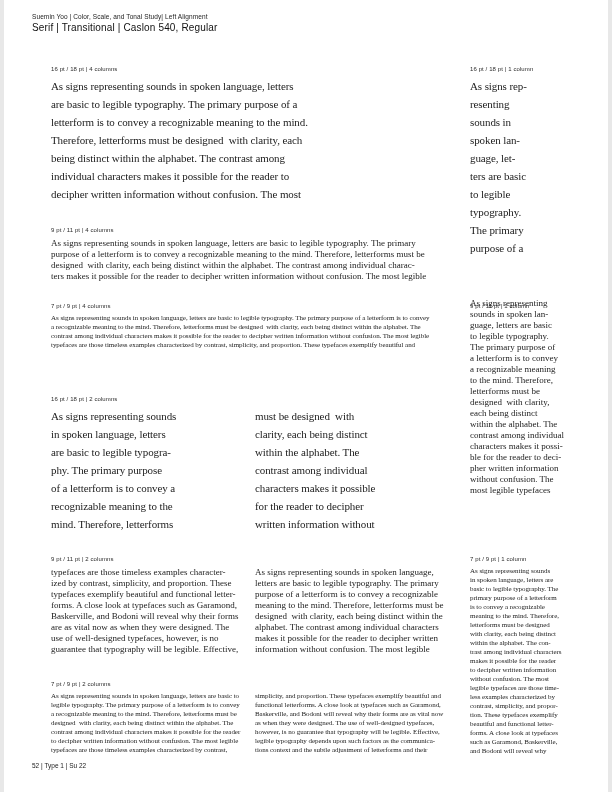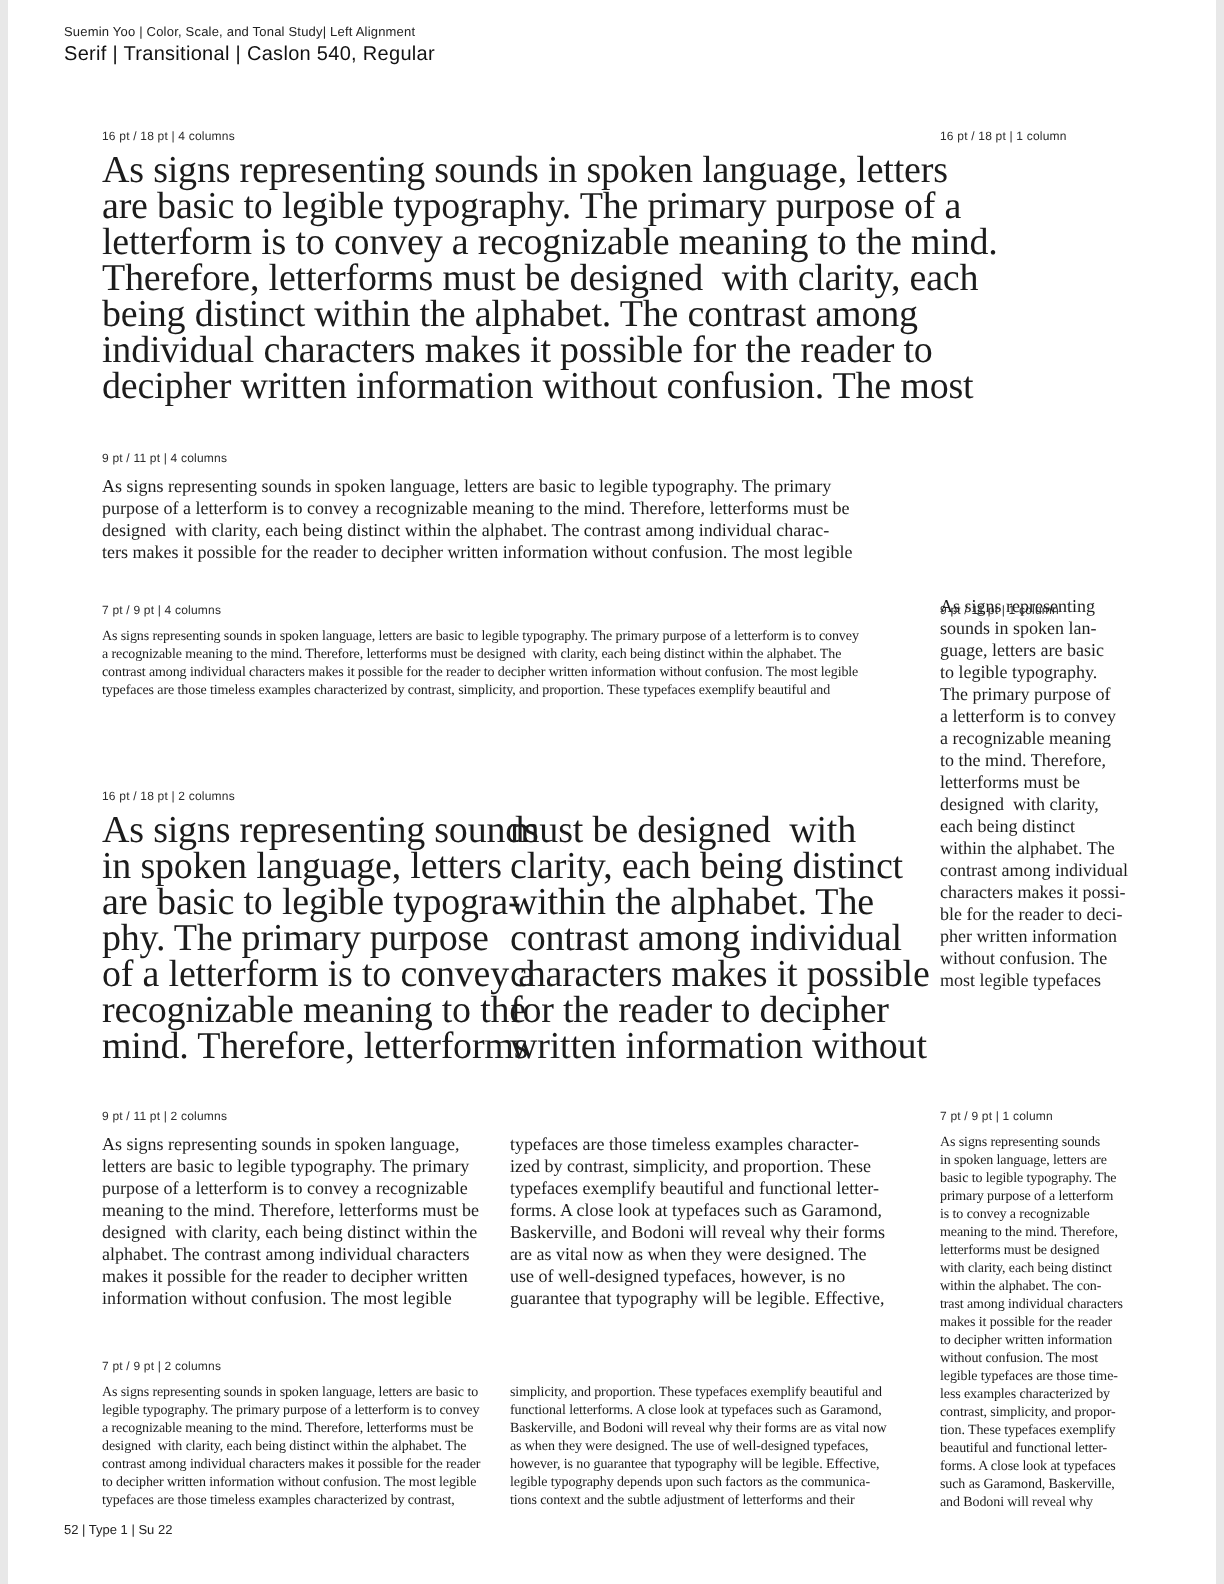--- a/index.html
+++ b/index.html
@@ -15,21 +15,21 @@
   .sans{font-family:"Liberation Sans", sans-serif;}
   .abs{position:absolute;}
   .header-credit{left:28px;top:13px;font-size:6.5px;letter-spacing:.1px;color:#222;}
   .header-spec{left:28px;top:22px;font-size:10px;letter-spacing:.15px;color:#111;}
   .footer-info{left:28px;top:762px;font-size:6.5px;color:#222;}
   .spec-label{
     font-family:"Liberation Sans", sans-serif;
     font-size:6px;line-height:7px;color:#2b2b2b;letter-spacing:.1px;
   }
   .spec-text{white-space:pre;color:#1c1c1c;}
-  .size16{font-size:19px;line-height:18px;letter-spacing:-0.1px;}
+  .size16{font-size:11px;line-height:18px;letter-spacing:-0.1px;}
   .size9{font-size:9px;line-height:11px;}
   .size7{font-size:7px;line-height:9px;letter-spacing:-0.05px;}
   .left-col{left:47px;width:414px;}
   .right-rail{left:466px;width:120px;}
   .two-col{display:flex;}
   .two-col .col{width:200px;}
   .two-col .col + .col{margin-left:4px;}
 </style>
 </head>
 <body>
@@ -73,36 +73,36 @@
 clarity, each being distinct
 within the alphabet. The
 contrast among individual
 characters makes it possible
 for the reader to decipher
 written information without</div>
   </div>
 
   <div class="abs left-col spec-label" style="top:556px">9 pt / 11 pt | 2 columns</div>
   <div class="abs left-col two-col" style="top:567px">
+    <div class="col spec-text size9">typefaces are those timeless examples character-
+ized by contrast, simplicity, and proportion. These
+typefaces exemplify beautiful and functional letter-
+forms. A close look at typefaces such as Garamond,
+Baskerville, and Bodoni will reveal why their forms
+are as vital now as when they were designed. The
+use of well-designed typefaces, however, is no
+guarantee that typography will be legible. Effective,</div>
     <div class="col spec-text size9">As signs representing sounds in spoken language,
 letters are basic to legible typography. The primary
 purpose of a letterform is to convey a recognizable
 meaning to the mind. Therefore, letterforms must be
 designed  with clarity, each being distinct within the
 alphabet. The contrast among individual characters
 makes it possible for the reader to decipher written
 information without confusion. The most legible</div>
-    <div class="col spec-text size9">typefaces are those timeless examples character-
-ized by contrast, simplicity, and proportion. These
-typefaces exemplify beautiful and functional letter-
-forms. A close look at typefaces such as Garamond,
-Baskerville, and Bodoni will reveal why their forms
-are as vital now as when they were designed. The
-use of well-designed typefaces, however, is no
-guarantee that typography will be legible. Effective,</div>
   </div>
 
   <div class="abs left-col spec-label" style="top:681px">7 pt / 9 pt | 2 columns</div>
   <div class="abs left-col two-col" style="top:692px">
     <div class="col spec-text size7">As signs representing sounds in spoken language, letters are basic to
 legible typography. The primary purpose of a letterform is to convey
 a recognizable meaning to the mind. Therefore, letterforms must be
 designed  with clarity, each being distinct within the alphabet. The
 contrast among individual characters makes it possible for the reader
 to decipher written information without confusion. The most legible
@@ -110,20 +110,30 @@
     <div class="col spec-text size7">simplicity, and proportion. These typefaces exemplify beautiful and
 functional letterforms. A close look at typefaces such as Garamond,
 Baskerville, and Bodoni will reveal why their forms are as vital now
 as when they were designed. The use of well-designed typefaces,
 however, is no guarantee that typography will be legible. Effective,
 legible typography depends upon such factors as the communica-
 tions context and the subtle adjustment of letterforms and their</div>
   </div>
 
   <div class="abs right-rail spec-label" style="top:66px">16 pt / 18 pt | 1 column</div>
+  <div class="abs right-rail spec-text size16" style="top:77px">As signs rep-
+resenting
+sounds in
+spoken lan-
+guage, let-
+ters are basic
+to legible
+typography.
+The primary
+purpose of a</div>
 
   <div class="abs right-rail spec-label" style="top:303px">9 pt / 11 pt | 1 column</div>
   <div class="abs right-rail spec-text size9" style="top:298px">As signs representing
 sounds in spoken lan-
 guage, letters are basic
 to legible typography.
 The primary purpose of
 a letterform is to convey
 a recognizable meaning
 to the mind. Therefore,

